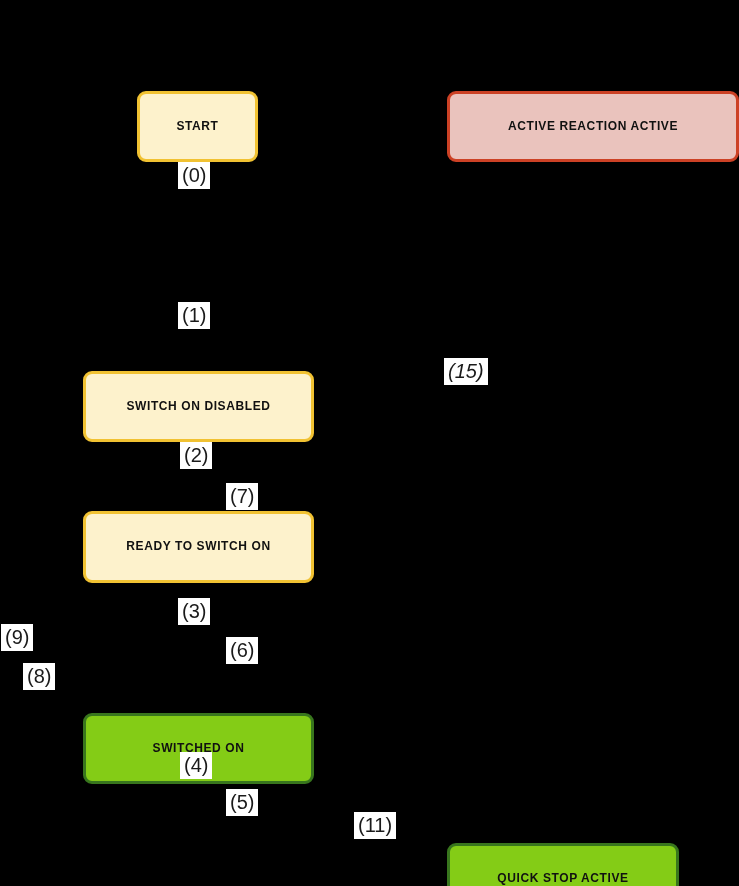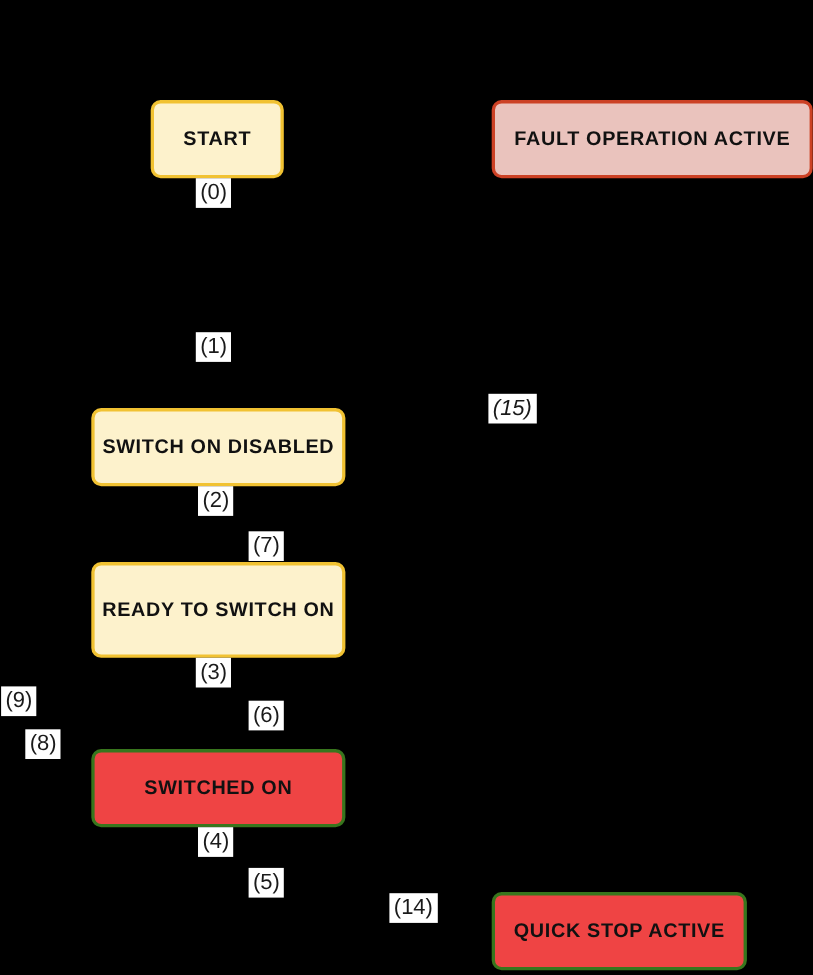--- a/index.html
+++ b/index.html
@@ -25,33 +25,34 @@
     border-style: solid;
     border-width: 3px;
     display: flex;
     align-items: center;
     justify-content: center;
     text-align: center;
   }
   .state-label {
     font-family: "Liberation Sans", sans-serif;
     font-weight: bold;
-    font-size: 18px;
+    font-size: 12px;
     letter-spacing: 0.6px;
     color: #111111;
     line-height: 1.1;
     white-space: nowrap;
   }
   .state-box.yellow {
     background: #fdf2cc;
     border-color: #f1c232;
   }
   .state-box.green {
-    background: #ef4444;
+    background: #84cc16;
     border-color: #38761d;
+    margin-top: 32px;
   }
   .state-box.pink {
     background: #eac3bd;
     border-color: #cc4125;
   }
   .transition-label {
     position: absolute;
     background: #ffffff;
     color: #1a1a1a;
     font-family: "Liberation Sans", sans-serif;
@@ -64,39 +65,39 @@
   }
 </style>
 </head>
 <body>
 
 <div id="diagram" style="background: rgb(0, 0, 0);">
     <div class="state-box yellow" style="left: 137px; top: 91px; width: 121px; height: 71px;">
       <span class="state-label">START</span>
     </div>
     <div class="state-box pink" style="left: 447px; top: 91px; width: 292px; height: 71px;">
-      <span class="state-label">FAULT OPERATION ACTIVE</span>
+      <span class="state-label">ACTIVE REACTION ACTIVE</span>
     </div>
     <div class="state-box yellow" style="left: 83px; top: 371px; width: 231px; height: 71px;">
       <span class="state-label">SWITCH ON DISABLED</span>
     </div>
-    <div class="state-box yellow" style="left: 83px; top: 511px; width: 231px; height: 87px;">
+    <div class="state-box yellow" style="left: 83px; top: 511px; width: 231px; height: 72px;">
       <span class="state-label">READY TO SWITCH ON</span>
     </div>
     <div class="state-box green" style="left: 83px; top: 681px; width: 231px; height: 71px;">
       <span class="state-label">SWITCHED ON</span>
     </div>
     <div class="state-box green" style="left: 447px; top: 811px; width: 232px; height: 71px;">
       <span class="state-label">QUICK STOP ACTIVE</span>
     </div>
     <div class="transition-label" style="left: 178px; top: 162px;">(0)</div>
     <div class="transition-label" style="left: 178px; top: 302px;">(1)</div>
     <div class="transition-label" style="left: 444px; top: 358px; font-style: italic;">(15)</div>
     <div class="transition-label" style="left: 180px; top: 442px;">(2)</div>
     <div class="transition-label" style="left: 226px; top: 483px;">(7)</div>
     <div class="transition-label" style="left: 178px; top: 598px;">(3)</div>
     <div class="transition-label" style="left: 1px; top: 624px;">(9)</div>
     <div class="transition-label" style="left: 226px; top: 637px;">(6)</div>
     <div class="transition-label" style="left: 23px; top: 663px;">(8)</div>
     <div class="transition-label" style="left: 180px; top: 752px;">(4)</div>
     <div class="transition-label" style="left: 226px; top: 789px;">(5)</div>
-    <div class="transition-label" style="left: 354px; top: 812px;">(14)</div>
+    <div class="transition-label" style="left: 354px; top: 812px;">(11)</div>
   </div>
 
 </body></html>

